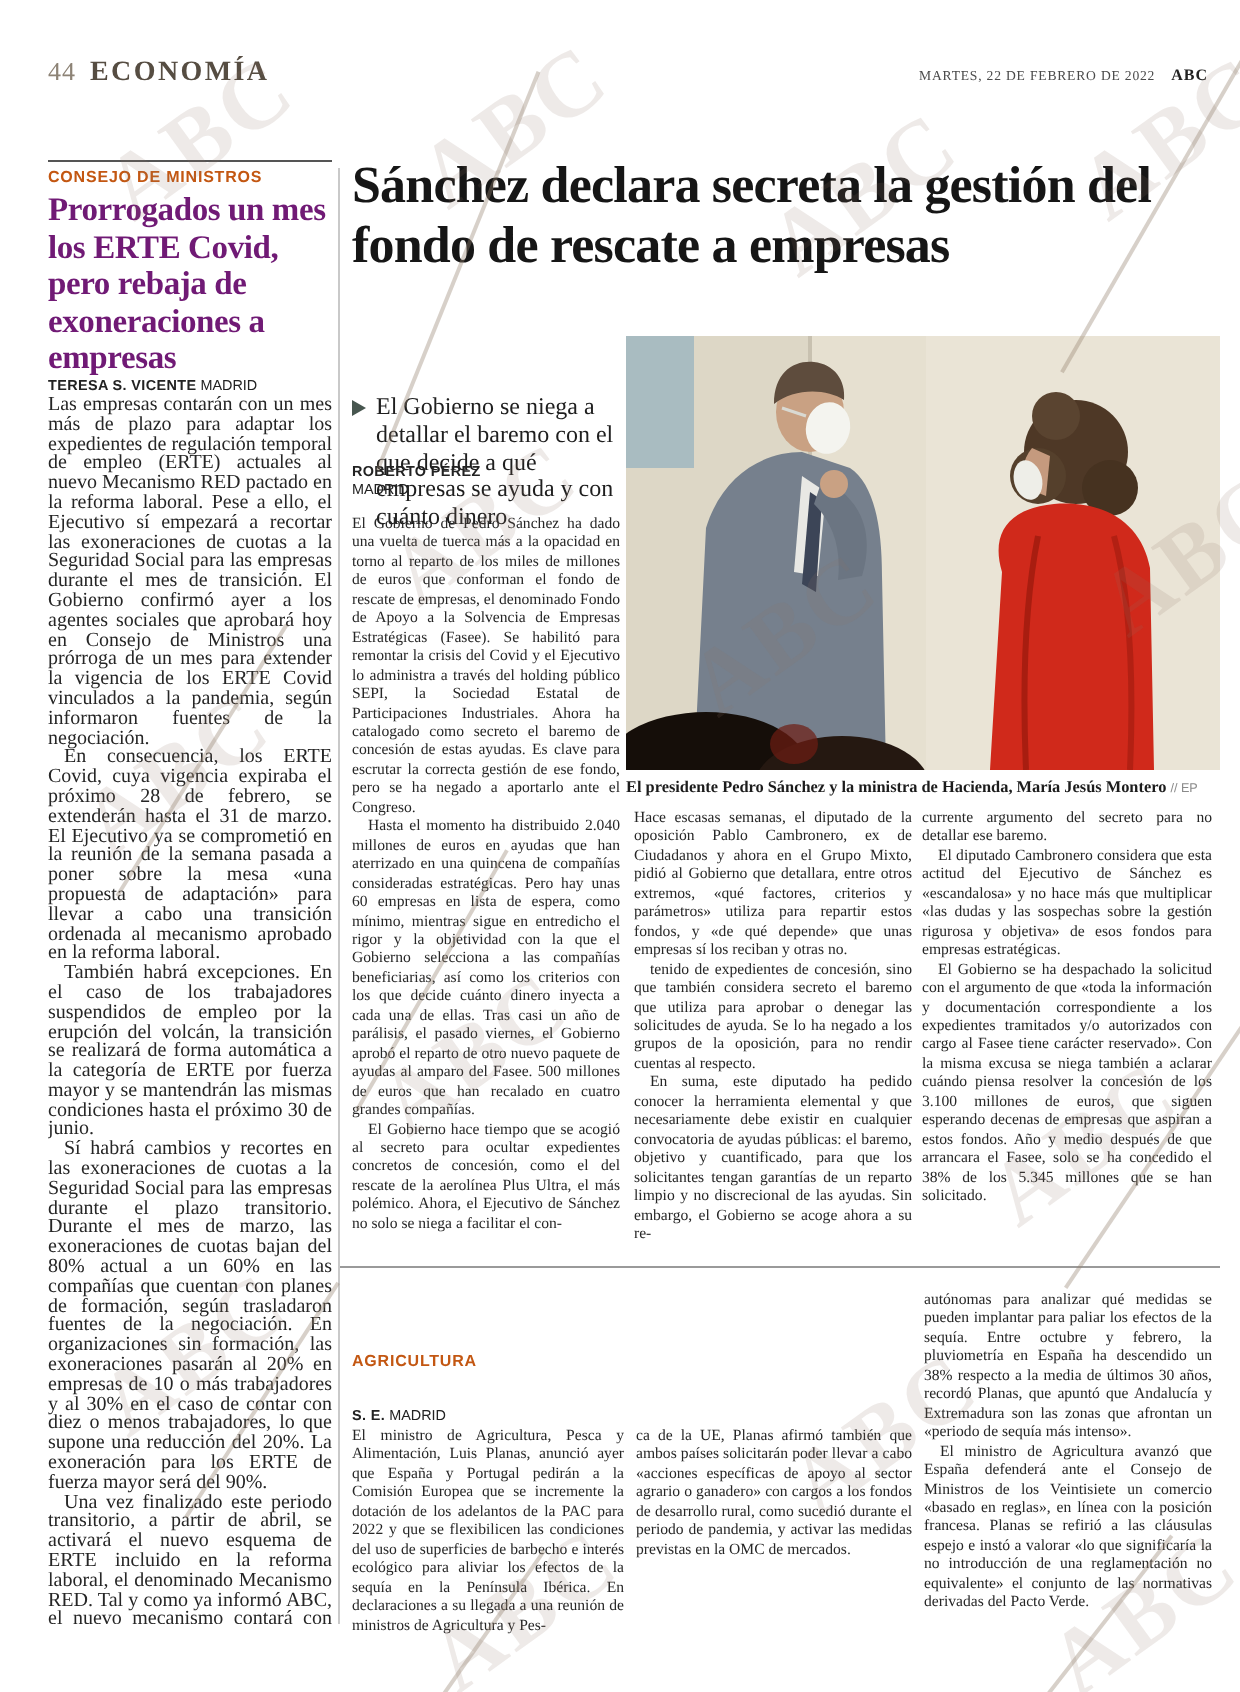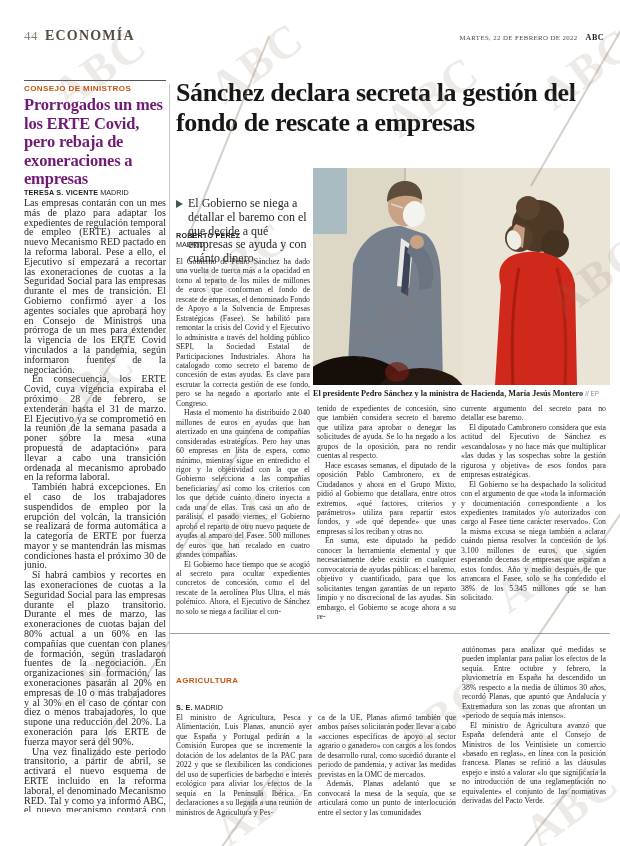--- a/index.html
+++ b/index.html
@@ -138,41 +138,40 @@
     <span>El presidente Pedro Sánchez y la ministra de Hacienda, María Jesús Montero</span>
     <span class="credit">// EP</span>
   </div>
 
   <div class="body main-col mcol1">
     <p>El Gobierno de Pedro Sánchez ha dado una vuelta de tuerca más a la opacidad en torno al reparto de los miles de millones de euros que conforman el fondo de rescate de empresas, el denominado Fondo de Apoyo a la Solvencia de Empresas Estratégicas (Fasee). Se habilitó para remontar la crisis del Covid y el Ejecutivo lo administra a través del holding público SEPI, la Sociedad Estatal de Participaciones Industriales. Ahora ha catalogado como secreto el baremo de concesión de estas ayudas. Es clave para escrutar la correcta gestión de ese fondo, pero se ha negado a aportarlo ante el Congreso.</p>
     <p>Hasta el momento ha distribuido 2.040 millones de euros en ayudas que han aterrizado en una quincena de compañías consideradas estratégicas. Pero hay unas 60 empresas en lista de espera, como mínimo, mientras sigue en entredicho el rigor y la objetividad con la que el Gobierno selecciona a las compañías beneficiarias, así como los criterios con los que decide cuánto dinero inyecta a cada una de ellas. Tras casi un año de parálisis, el pasado viernes, el Gobierno aprobó el reparto de otro nuevo paquete de ayudas al amparo del Fasee. 500 millones de euros que han recalado en cuatro grandes compañías.</p>
     <p>El Gobierno hace tiempo que se acogió al secreto para ocultar expedientes concretos de concesión, como el del rescate de la aerolínea Plus Ultra, el más polémico. Ahora, el Ejecutivo de Sánchez no solo se niega a facilitar el con-</p>
   </div>
   <div class="body main-col mcol2">
+    <p>Hace escasas semanas, el diputado de la oposición Pablo Cambronero, ex de Ciudadanos y ahora en el Grupo Mixto, pidió al Gobierno que detallara, entre otros extremos, «qué factores, criterios y parámetros» utiliza para repartir estos fondos, y «de qué depende» que unas empresas sí los reciban y otras no.</p>
     <p>tenido de expedientes de concesión, sino que también considera secreto el baremo que utiliza para aprobar o denegar las solicitudes de ayuda. Se lo ha negado a los grupos de la oposición, para no rendir cuentas al respecto.</p>
-    <p>Hace escasas semanas, el diputado de la oposición Pablo Cambronero, ex de Ciudadanos y ahora en el Grupo Mixto, pidió al Gobierno que detallara, entre otros extremos, «qué factores, criterios y parámetros» utiliza para repartir estos fondos, y «de qué depende» que unas empresas sí los reciban y otras no.</p>
     <p>En suma, este diputado ha pedido conocer la herramienta elemental y que necesariamente debe existir en cualquier convocatoria de ayudas públicas: el baremo, objetivo y cuantificado, para que los solicitantes tengan garantías de un reparto limpio y no discrecional de las ayudas. Sin embargo, el Gobierno se acoge ahora a su re-</p>
   </div>
   <div class="body main-col mcol3">
     <p>currente argumento del secreto para no detallar ese baremo.</p>
     <p>El diputado Cambronero considera que esta actitud del Ejecutivo de Sánchez es «escandalosa» y no hace más que multiplicar «las dudas y las sospechas sobre la gestión rigurosa y objetiva» de esos fondos para empresas estratégicas.</p>
     <p>El Gobierno se ha despachado la solicitud con el argumento de que «toda la información y documentación correspondiente a los expedientes tramitados y/o autorizados con cargo al Fasee tiene carácter reservado». Con la misma excusa se niega también a aclarar cuándo piensa resolver la concesión de los 3.100 millones de euros, que siguen esperando decenas de empresas que aspiran a estos fondos. Año y medio después de que arrancara el Fasee, solo se ha concedido el 38% de los 5.345 millones que se han solicitado.</p>
   </div>
 
   <div class="kicker" style="left:176px;top:639px;margin-top:37px;">AGRICULTURA</div>
   <div class="byline" style="left:176px;top:703px;">
     <b>S. E.</b>
     <span>MADRID</span>
   </div>
   <div class="body acol1">
     <p>El ministro de Agricultura, Pesca y Alimentación, Luis Planas, anunció ayer que España y Portugal pedirán a la Comisión Europea que se incremente la dotación de los adelantos de la PAC para 2022 y que se flexibilicen las condiciones del uso de superficies de barbecho e interés ecológico para aliviar los efectos de la sequía en la Península Ibérica. En declaraciones a su llegada a una reunión de ministros de Agricultura y Pes-</p>
   </div>
   <div class="body acol2">
     <p>ca de la UE, Planas afirmó también que ambos países solicitarán poder llevar a cabo «acciones específicas de apoyo al sector agrario o ganadero» con cargos a los fondos de desarrollo rural, como sucedió durante el periodo de pandemia, y activar las medidas previstas en la OMC de mercados.</p>
-    <p>Además, Planas adelantó que se convocará la mesa de la sequía, que se articulará como un punto de interlocución entre el sector y las comunidades</p>
   </div>
   <div class="body acol3">
     <p>autónomas para analizar qué medidas se pueden implantar para paliar los efectos de la sequía. Entre octubre y febrero, la pluviometría en España ha descendido un 38% respecto a la media de últimos 30 años, recordó Planas, que apuntó que Andalucía y Extremadura son las zonas que afrontan un «periodo de sequía más intenso».</p>
     <p>El ministro de Agricultura avanzó que España defenderá ante el Consejo de Ministros de los Veintisiete un comercio «basado en reglas», en línea con la posición francesa. Planas se refirió a las cláusulas espejo e instó a valorar «lo que significaría la no introducción de una reglamentación no equivalente» el conjunto de las normativas derivadas del Pacto Verde.</p>
   </div>
 
   <div class="wm" style="left:48px;top:42px;">ABC</div>
   <div class="wm" style="left:205px;top:36px;">ABC</div>
   <div class="wm" style="left:380px;top:70px;">ABC</div>
   <div class="wm" style="left:535px;top:42px;">ABC</div>

